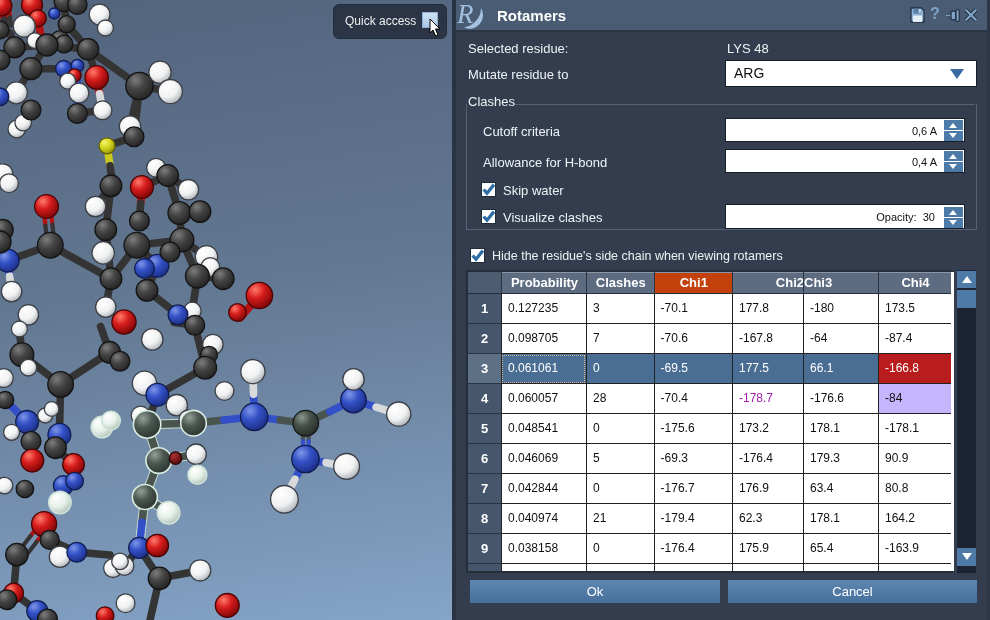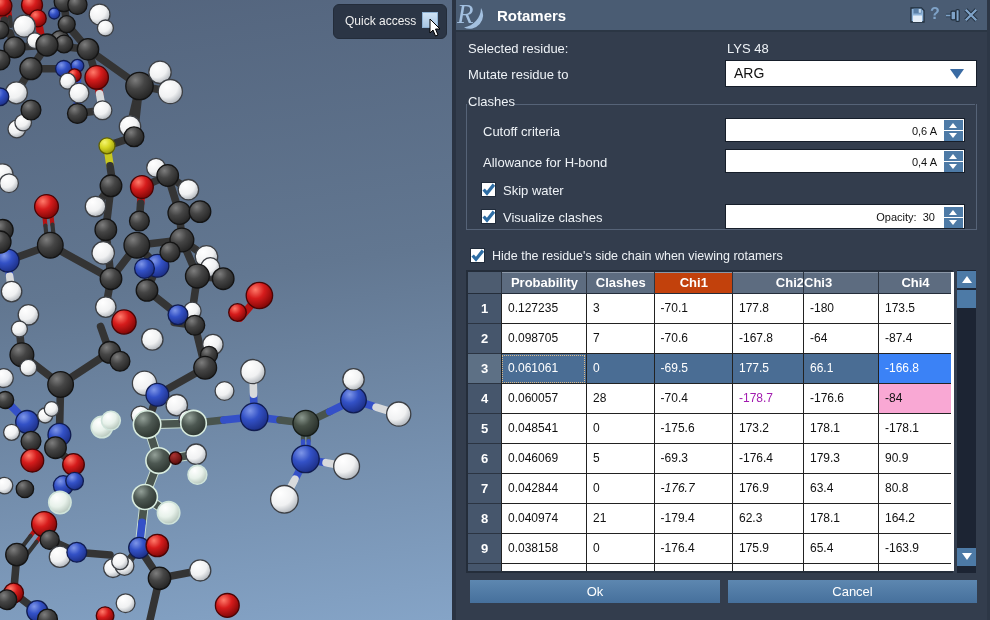--- a/index.html
+++ b/index.html
@@ -440,46 +440,46 @@
 <div style="position:absolute;left:187.60000000000002px;top:54px;width:78.39999999999998px;height:30px;background:#ffffff;border-left:1px solid #222;border-bottom:1px solid #222;color:#111;font-size:12px;line-height:29px;padding-left:6px;box-sizing:border-box;">-70.6</div>
 <div style="position:absolute;left:266px;top:54px;width:71px;height:30px;background:#ffffff;border-left:1px solid #222;border-bottom:1px solid #222;color:#111;font-size:12px;line-height:29px;padding-left:6px;box-sizing:border-box;">-167.8</div>
 <div style="position:absolute;left:337px;top:54px;width:75px;height:30px;background:#ffffff;border-left:1px solid #222;border-bottom:1px solid #222;color:#111;font-size:12px;line-height:29px;padding-left:6px;box-sizing:border-box;">-64</div>
 <div style="position:absolute;left:412px;top:54px;width:73px;height:30px;background:#ffffff;border-left:1px solid #222;border-bottom:1px solid #222;color:#111;font-size:12px;line-height:29px;padding-left:6px;box-sizing:border-box;">-87.4</div>
 <div style="position:absolute;left:2px;top:84px;width:33px;height:29px;background:#5d7085;border-bottom:1px solid #2b3442;color:#fff;font-weight:bold;font-size:13px;line-height:29px;text-align:center;">3</div>
 <div style="position:absolute;left:35px;top:84px;width:85px;height:30px;background:#4a6d94;border-left:1px solid #222;border-bottom:1px solid #222;color:#fff;font-size:12px;line-height:29px;padding-left:6px;box-sizing:border-box;outline:1px dotted #d8b98a;outline-offset:-2px;">0.061061</div>
 <div style="position:absolute;left:120px;top:84px;width:67.60000000000002px;height:30px;background:#4a6d94;border-left:1px solid #222;border-bottom:1px solid #222;color:#fff;font-size:12px;line-height:29px;padding-left:6px;box-sizing:border-box;">0</div>
 <div style="position:absolute;left:187.60000000000002px;top:84px;width:78.39999999999998px;height:30px;background:#4a6d94;border-left:1px solid #222;border-bottom:1px solid #222;color:#fff;font-size:12px;line-height:29px;padding-left:6px;box-sizing:border-box;">-69.5</div>
 <div style="position:absolute;left:266px;top:84px;width:71px;height:30px;background:#4a6d94;border-left:1px solid #222;border-bottom:1px solid #222;color:#fff;font-size:12px;line-height:29px;padding-left:6px;box-sizing:border-box;">177.5</div>
 <div style="position:absolute;left:337px;top:84px;width:75px;height:30px;background:#4a6d94;border-left:1px solid #222;border-bottom:1px solid #222;color:#fff;font-size:12px;line-height:29px;padding-left:6px;box-sizing:border-box;">66.1</div>
-<div style="position:absolute;left:412px;top:84px;width:73px;height:30px;background:#3b82f6;border-left:1px solid #222;border-bottom:1px solid #222;color:#fff;font-size:12px;line-height:29px;padding-left:6px;box-sizing:border-box;">-166.8</div>
+<div style="position:absolute;left:412px;top:84px;width:73px;height:30px;background:#b91c1c;border-left:1px solid #222;border-bottom:1px solid #222;color:#fff;font-size:12px;line-height:29px;padding-left:6px;box-sizing:border-box;">-166.8</div>
 <div style="position:absolute;left:2px;top:114px;width:33px;height:29px;background:#46566c;border-bottom:1px solid #2b3442;color:#fff;font-weight:bold;font-size:13px;line-height:29px;text-align:center;">4</div>
 <div style="position:absolute;left:35px;top:114px;width:85px;height:30px;background:#ffffff;border-left:1px solid #222;border-bottom:1px solid #222;color:#111;font-size:12px;line-height:29px;padding-left:6px;box-sizing:border-box;">0.060057</div>
 <div style="position:absolute;left:120px;top:114px;width:67.60000000000002px;height:30px;background:#ffffff;border-left:1px solid #222;border-bottom:1px solid #222;color:#111;font-size:12px;line-height:29px;padding-left:6px;box-sizing:border-box;">28</div>
 <div style="position:absolute;left:187.60000000000002px;top:114px;width:78.39999999999998px;height:30px;background:#ffffff;border-left:1px solid #222;border-bottom:1px solid #222;color:#111;font-size:12px;line-height:29px;padding-left:6px;box-sizing:border-box;">-70.4</div>
 <div style="position:absolute;left:266px;top:114px;width:71px;height:30px;background:#ffffff;border-left:1px solid #222;border-bottom:1px solid #222;color:#a21caf;font-size:12px;line-height:29px;padding-left:6px;box-sizing:border-box;">-178.7</div>
 <div style="position:absolute;left:337px;top:114px;width:75px;height:30px;background:#ffffff;border-left:1px solid #222;border-bottom:1px solid #222;color:#111;font-size:12px;line-height:29px;padding-left:6px;box-sizing:border-box;">-176.6</div>
-<div style="position:absolute;left:412px;top:114px;width:73px;height:30px;background:#f9a8d4;border-left:1px solid #222;border-bottom:1px solid #222;color:#111;font-size:12px;line-height:29px;padding-left:6px;box-sizing:border-box;">-84</div>
+<div style="position:absolute;left:412px;top:114px;width:73px;height:30px;background:#c4b5fd;border-left:1px solid #222;border-bottom:1px solid #222;color:#111;font-size:12px;line-height:29px;padding-left:6px;box-sizing:border-box;">-84</div>
 <div style="position:absolute;left:2px;top:144px;width:33px;height:29px;background:#46566c;border-bottom:1px solid #2b3442;color:#fff;font-weight:bold;font-size:13px;line-height:29px;text-align:center;">5</div>
 <div style="position:absolute;left:35px;top:144px;width:85px;height:30px;background:#ffffff;border-left:1px solid #222;border-bottom:1px solid #222;color:#111;font-size:12px;line-height:29px;padding-left:6px;box-sizing:border-box;">0.048541</div>
 <div style="position:absolute;left:120px;top:144px;width:67.60000000000002px;height:30px;background:#ffffff;border-left:1px solid #222;border-bottom:1px solid #222;color:#111;font-size:12px;line-height:29px;padding-left:6px;box-sizing:border-box;">0</div>
 <div style="position:absolute;left:187.60000000000002px;top:144px;width:78.39999999999998px;height:30px;background:#ffffff;border-left:1px solid #222;border-bottom:1px solid #222;color:#111;font-size:12px;line-height:29px;padding-left:6px;box-sizing:border-box;">-175.6</div>
 <div style="position:absolute;left:266px;top:144px;width:71px;height:30px;background:#ffffff;border-left:1px solid #222;border-bottom:1px solid #222;color:#111;font-size:12px;line-height:29px;padding-left:6px;box-sizing:border-box;">173.2</div>
 <div style="position:absolute;left:337px;top:144px;width:75px;height:30px;background:#ffffff;border-left:1px solid #222;border-bottom:1px solid #222;color:#111;font-size:12px;line-height:29px;padding-left:6px;box-sizing:border-box;">178.1</div>
 <div style="position:absolute;left:412px;top:144px;width:73px;height:30px;background:#ffffff;border-left:1px solid #222;border-bottom:1px solid #222;color:#111;font-size:12px;line-height:29px;padding-left:6px;box-sizing:border-box;">-178.1</div>
 <div style="position:absolute;left:2px;top:174px;width:33px;height:29px;background:#46566c;border-bottom:1px solid #2b3442;color:#fff;font-weight:bold;font-size:13px;line-height:29px;text-align:center;">6</div>
 <div style="position:absolute;left:35px;top:174px;width:85px;height:30px;background:#ffffff;border-left:1px solid #222;border-bottom:1px solid #222;color:#111;font-size:12px;line-height:29px;padding-left:6px;box-sizing:border-box;">0.046069</div>
 <div style="position:absolute;left:120px;top:174px;width:67.60000000000002px;height:30px;background:#ffffff;border-left:1px solid #222;border-bottom:1px solid #222;color:#111;font-size:12px;line-height:29px;padding-left:6px;box-sizing:border-box;">5</div>
 <div style="position:absolute;left:187.60000000000002px;top:174px;width:78.39999999999998px;height:30px;background:#ffffff;border-left:1px solid #222;border-bottom:1px solid #222;color:#111;font-size:12px;line-height:29px;padding-left:6px;box-sizing:border-box;">-69.3</div>
 <div style="position:absolute;left:266px;top:174px;width:71px;height:30px;background:#ffffff;border-left:1px solid #222;border-bottom:1px solid #222;color:#111;font-size:12px;line-height:29px;padding-left:6px;box-sizing:border-box;">-176.4</div>
 <div style="position:absolute;left:337px;top:174px;width:75px;height:30px;background:#ffffff;border-left:1px solid #222;border-bottom:1px solid #222;color:#111;font-size:12px;line-height:29px;padding-left:6px;box-sizing:border-box;">179.3</div>
 <div style="position:absolute;left:412px;top:174px;width:73px;height:30px;background:#ffffff;border-left:1px solid #222;border-bottom:1px solid #222;color:#111;font-size:12px;line-height:29px;padding-left:6px;box-sizing:border-box;">90.9</div>
 <div style="position:absolute;left:2px;top:204px;width:33px;height:29px;background:#46566c;border-bottom:1px solid #2b3442;color:#fff;font-weight:bold;font-size:13px;line-height:29px;text-align:center;">7</div>
 <div style="position:absolute;left:35px;top:204px;width:85px;height:30px;background:#ffffff;border-left:1px solid #222;border-bottom:1px solid #222;color:#111;font-size:12px;line-height:29px;padding-left:6px;box-sizing:border-box;">0.042844</div>
 <div style="position:absolute;left:120px;top:204px;width:67.60000000000002px;height:30px;background:#ffffff;border-left:1px solid #222;border-bottom:1px solid #222;color:#111;font-size:12px;line-height:29px;padding-left:6px;box-sizing:border-box;">0</div>
-<div style="position:absolute;left:187.60000000000002px;top:204px;width:78.39999999999998px;height:30px;background:#ffffff;border-left:1px solid #222;border-bottom:1px solid #222;color:#111;font-size:12px;line-height:29px;padding-left:6px;box-sizing:border-box;font-style:italic;">-176.7</div>
+<div style="position:absolute;left:187.60000000000002px;top:204px;width:78.39999999999998px;height:30px;background:#ffffff;border-left:1px solid #222;border-bottom:1px solid #222;color:#111;font-size:12px;line-height:29px;padding-left:6px;box-sizing:border-box;">-176.7</div>
 <div style="position:absolute;left:266px;top:204px;width:71px;height:30px;background:#ffffff;border-left:1px solid #222;border-bottom:1px solid #222;color:#111;font-size:12px;line-height:29px;padding-left:6px;box-sizing:border-box;">176.9</div>
 <div style="position:absolute;left:337px;top:204px;width:75px;height:30px;background:#ffffff;border-left:1px solid #222;border-bottom:1px solid #222;color:#111;font-size:12px;line-height:29px;padding-left:6px;box-sizing:border-box;">63.4</div>
 <div style="position:absolute;left:412px;top:204px;width:73px;height:30px;background:#ffffff;border-left:1px solid #222;border-bottom:1px solid #222;color:#111;font-size:12px;line-height:29px;padding-left:6px;box-sizing:border-box;">80.8</div>
 <div style="position:absolute;left:2px;top:234px;width:33px;height:29px;background:#46566c;border-bottom:1px solid #2b3442;color:#fff;font-weight:bold;font-size:13px;line-height:29px;text-align:center;">8</div>
 <div style="position:absolute;left:35px;top:234px;width:85px;height:30px;background:#ffffff;border-left:1px solid #222;border-bottom:1px solid #222;color:#111;font-size:12px;line-height:29px;padding-left:6px;box-sizing:border-box;">0.040974</div>
 <div style="position:absolute;left:120px;top:234px;width:67.60000000000002px;height:30px;background:#ffffff;border-left:1px solid #222;border-bottom:1px solid #222;color:#111;font-size:12px;line-height:29px;padding-left:6px;box-sizing:border-box;">21</div>
 <div style="position:absolute;left:187.60000000000002px;top:234px;width:78.39999999999998px;height:30px;background:#ffffff;border-left:1px solid #222;border-bottom:1px solid #222;color:#111;font-size:12px;line-height:29px;padding-left:6px;box-sizing:border-box;">-179.4</div>
 <div style="position:absolute;left:266px;top:234px;width:71px;height:30px;background:#ffffff;border-left:1px solid #222;border-bottom:1px solid #222;color:#111;font-size:12px;line-height:29px;padding-left:6px;box-sizing:border-box;">62.3</div>
 <div style="position:absolute;left:337px;top:234px;width:75px;height:30px;background:#ffffff;border-left:1px solid #222;border-bottom:1px solid #222;color:#111;font-size:12px;line-height:29px;padding-left:6px;box-sizing:border-box;">178.1</div>
 <div style="position:absolute;left:412px;top:234px;width:73px;height:30px;background:#ffffff;border-left:1px solid #222;border-bottom:1px solid #222;color:#111;font-size:12px;line-height:29px;padding-left:6px;box-sizing:border-box;">164.2</div>

